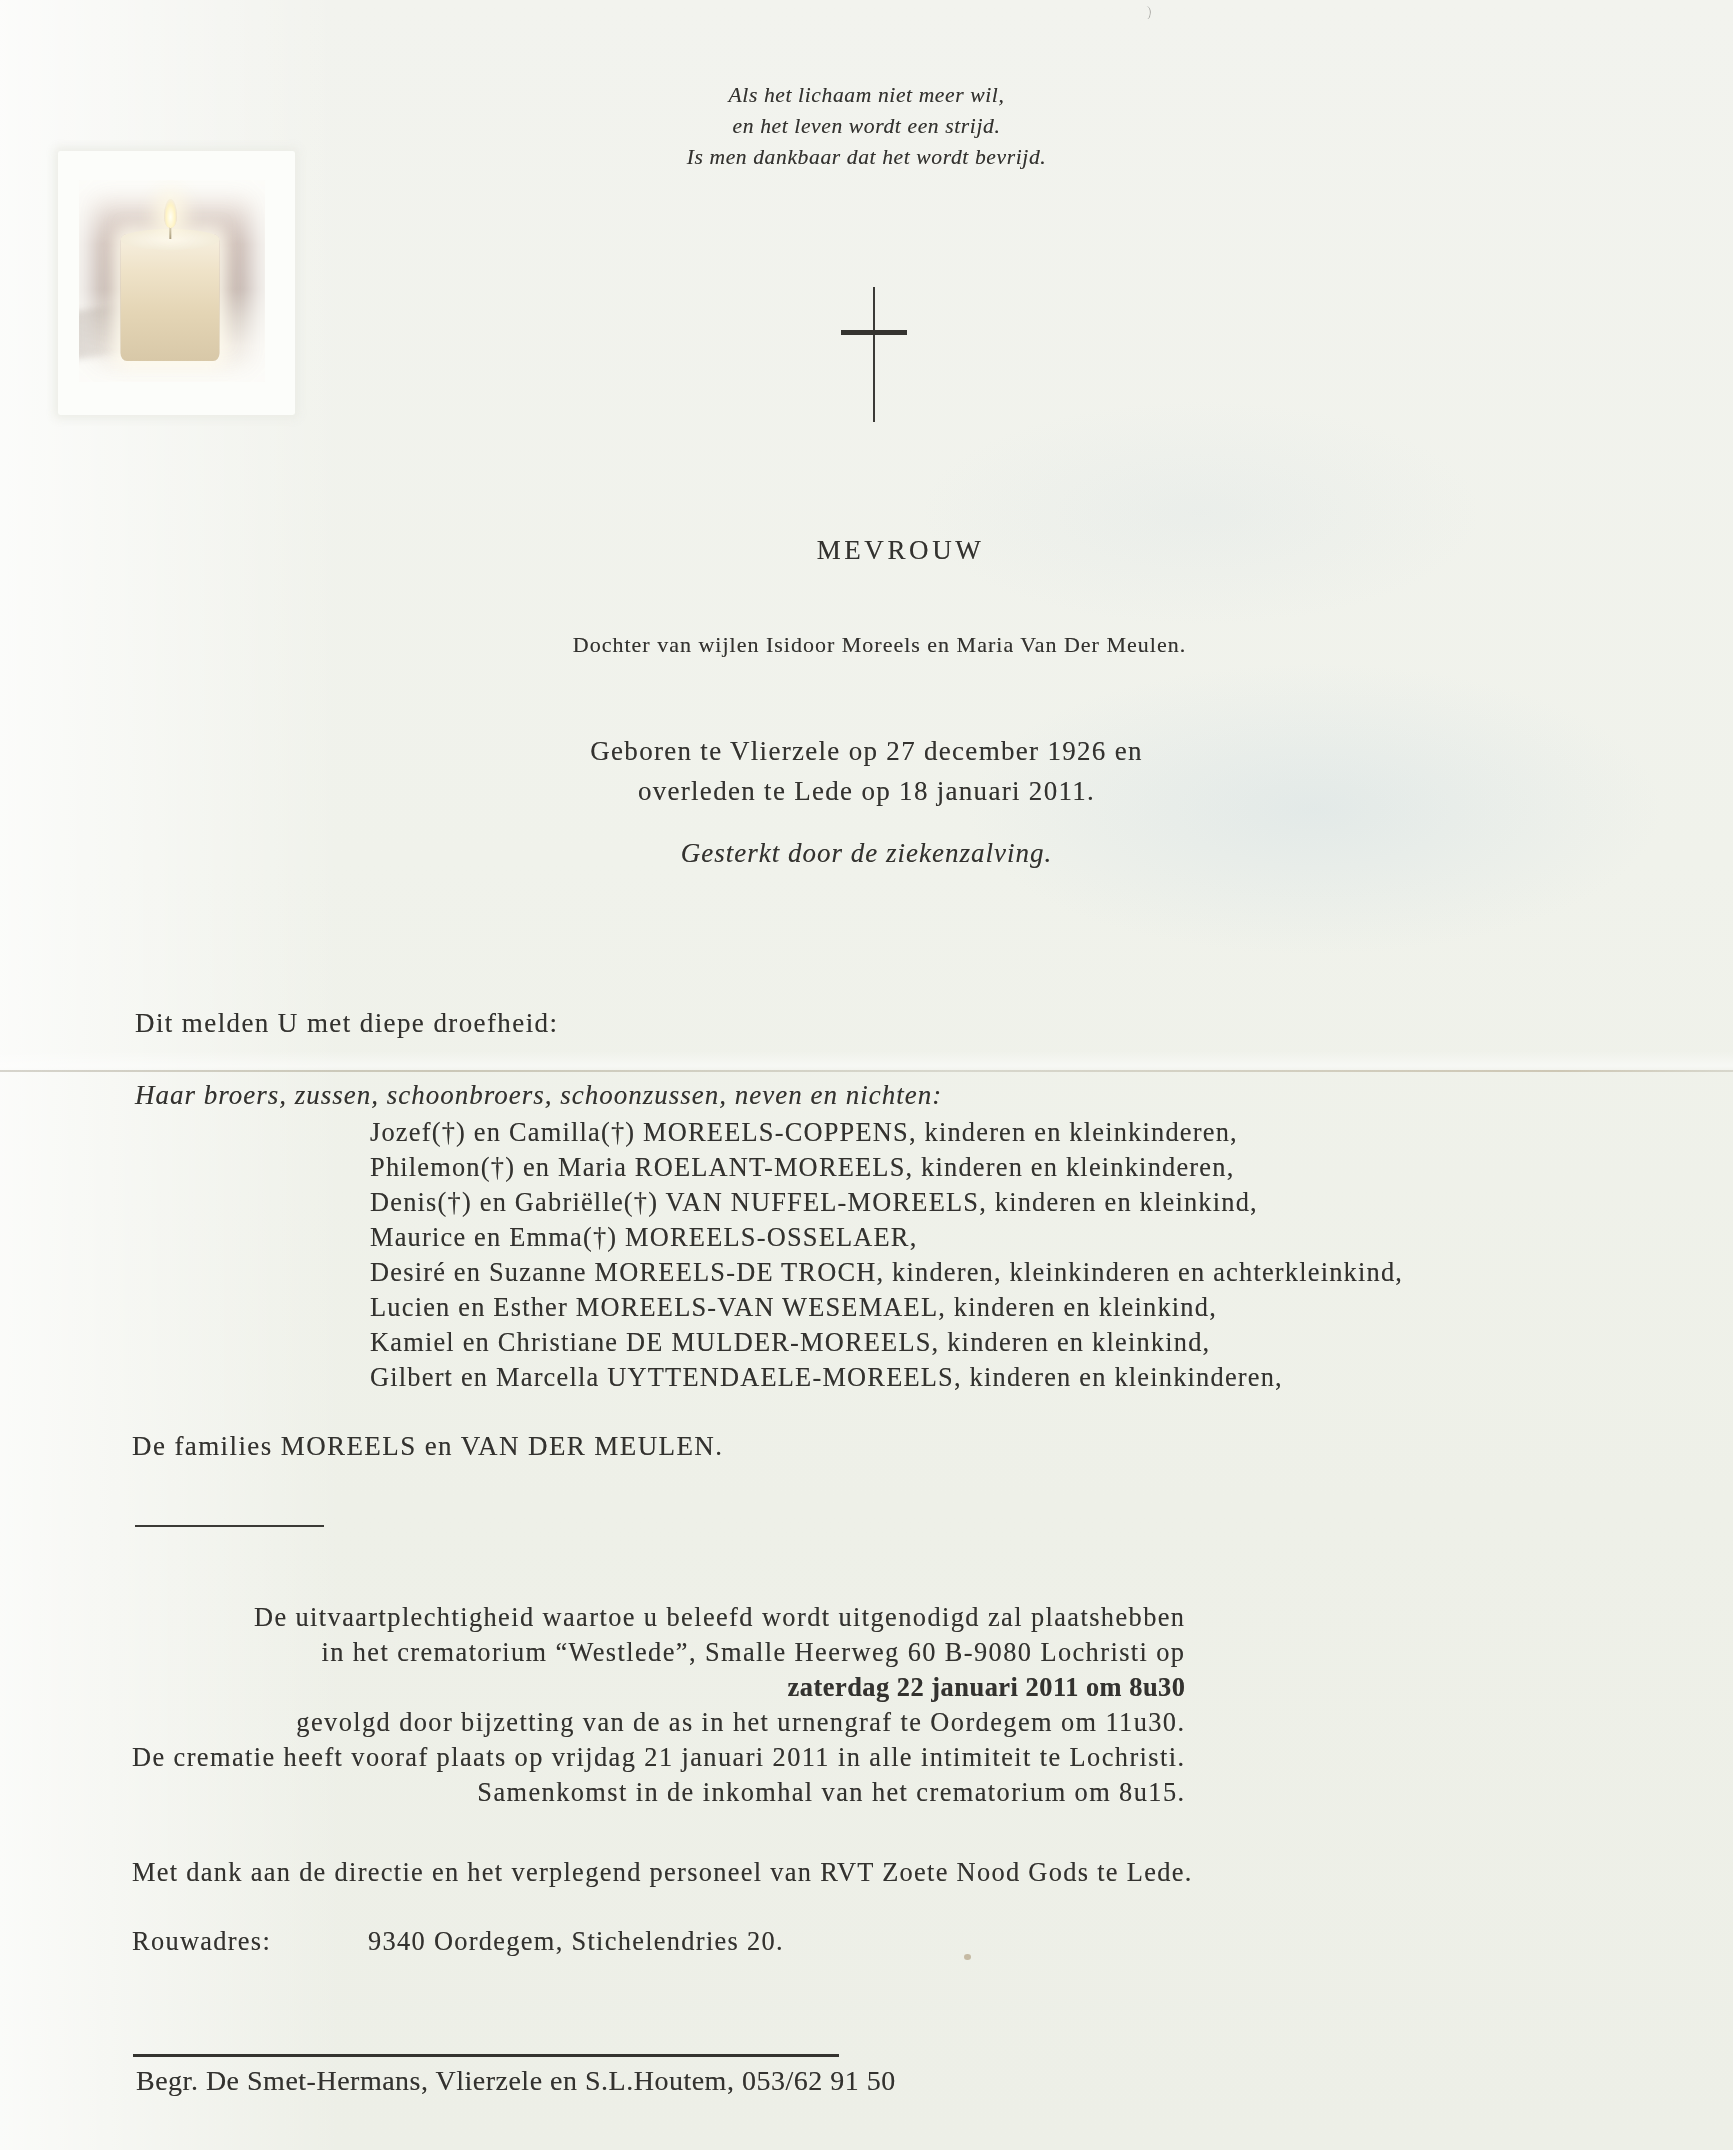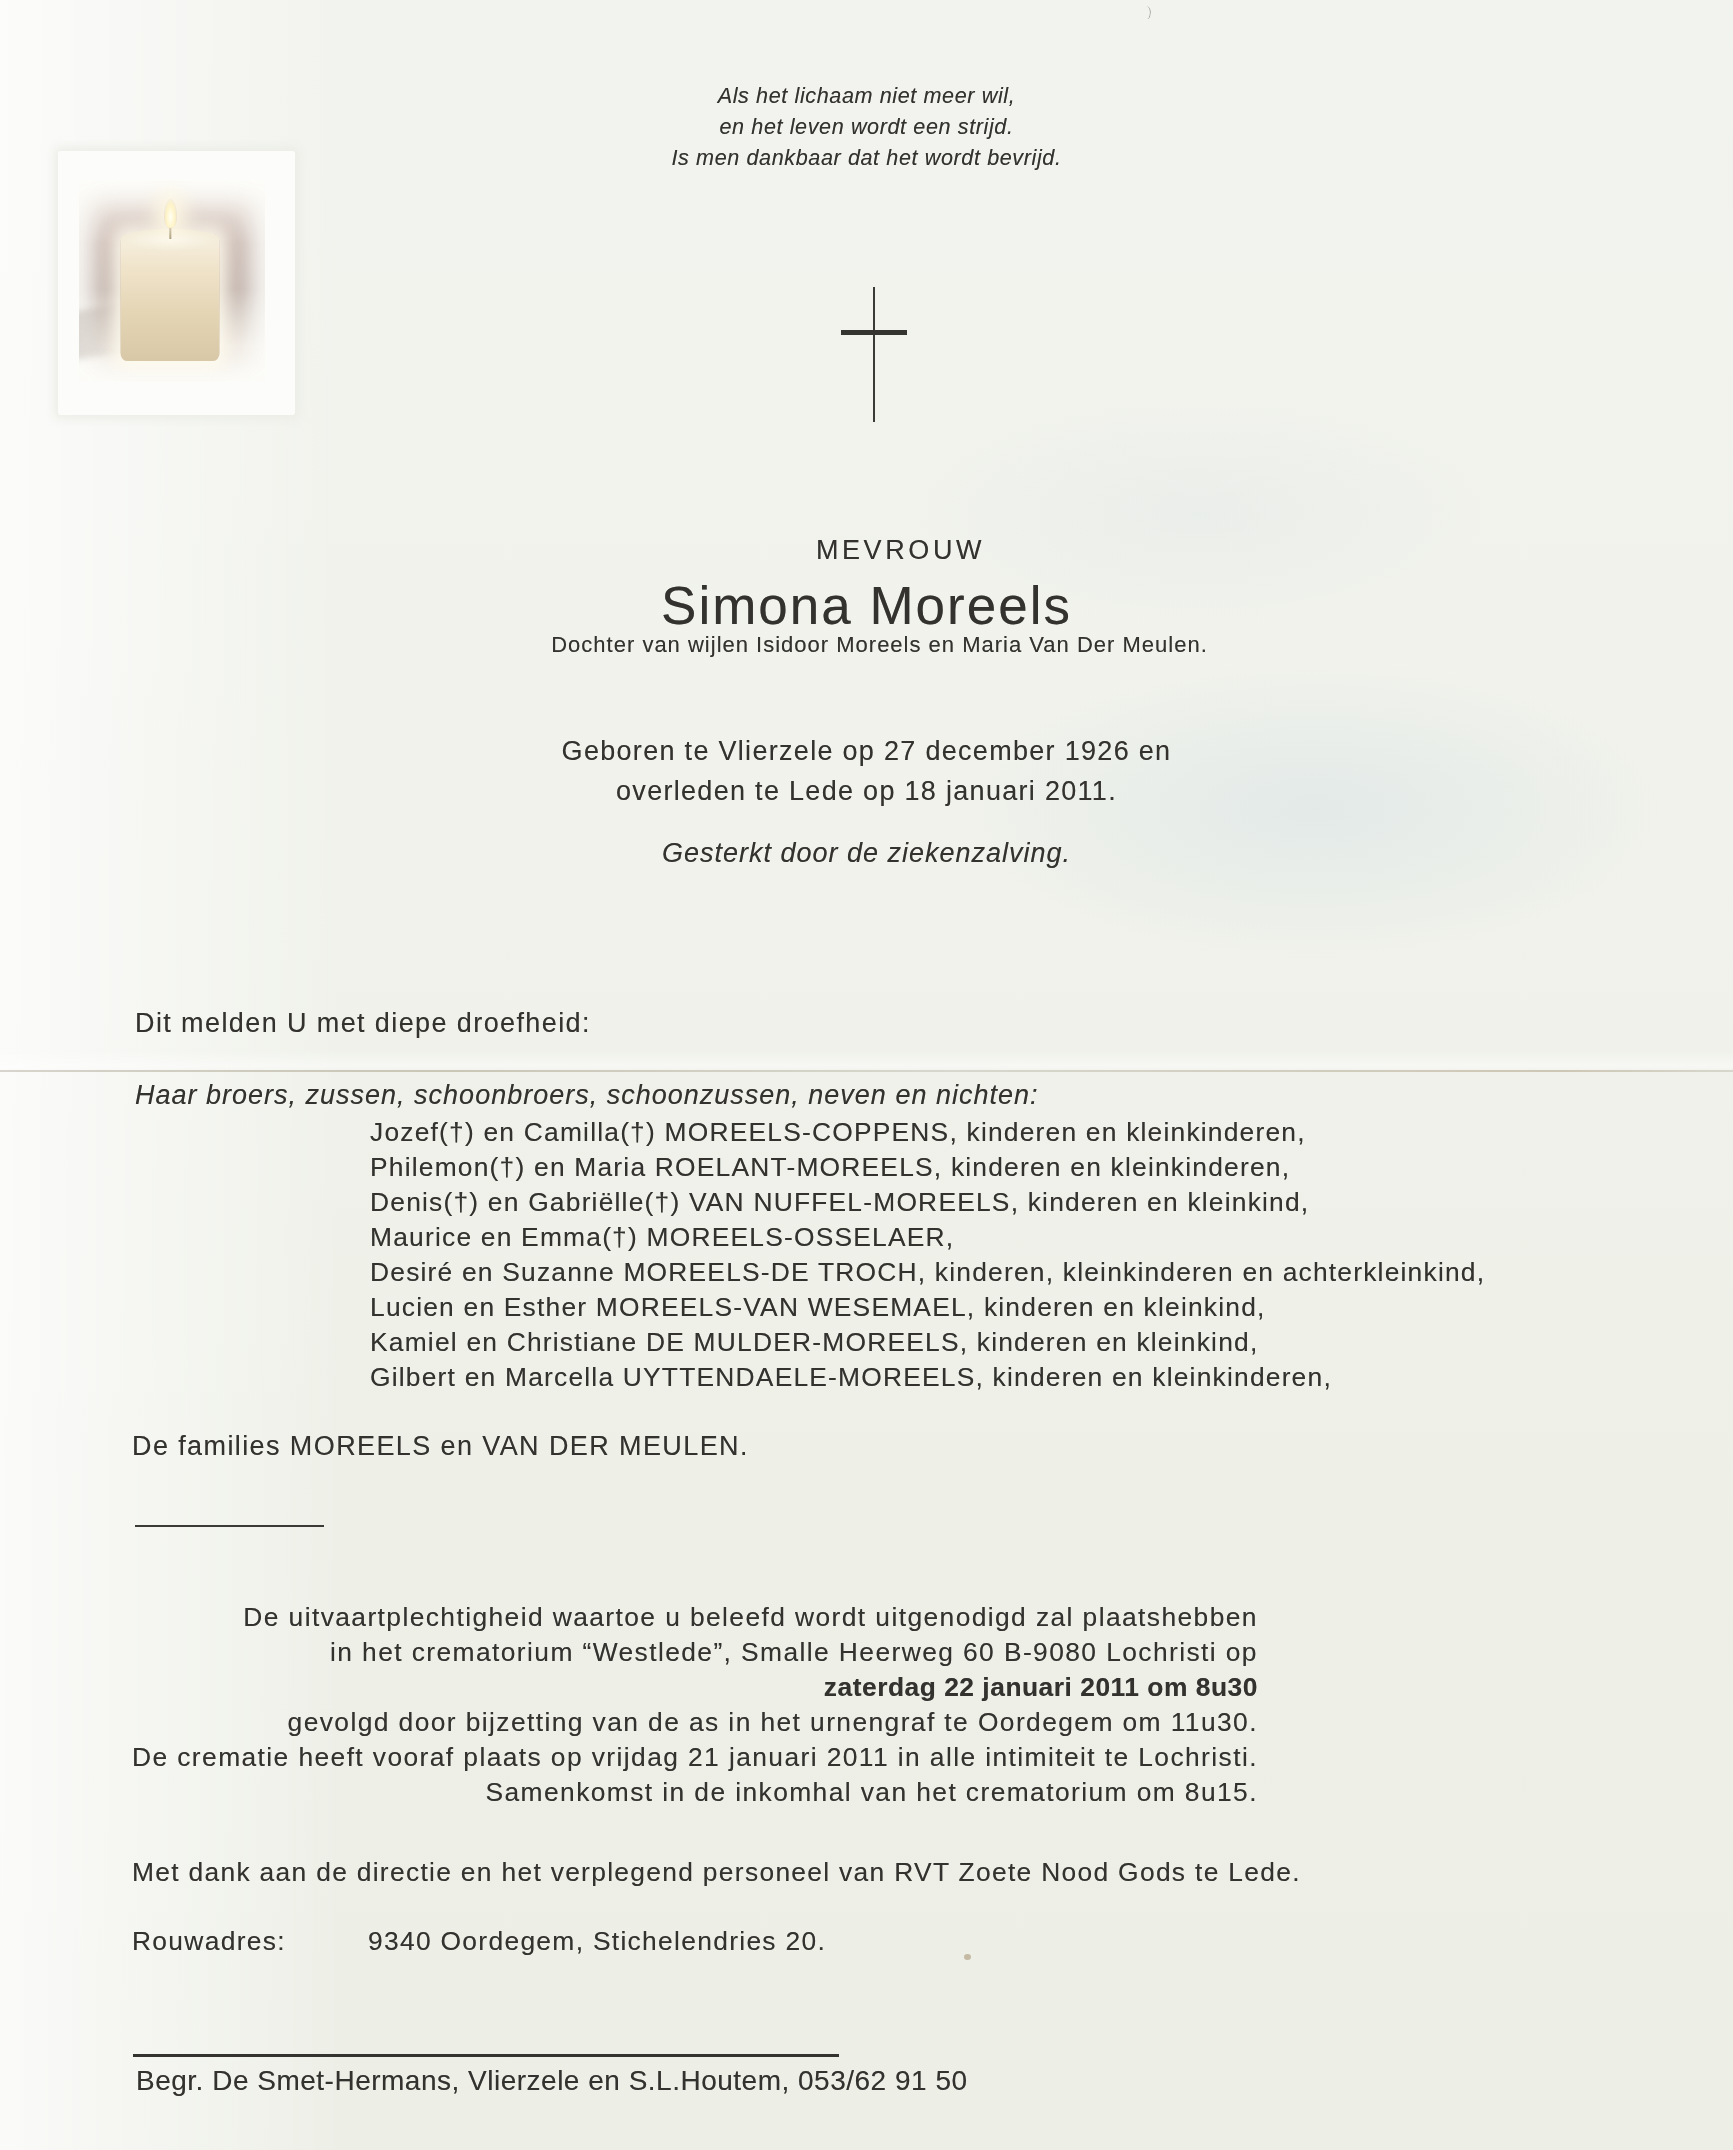--- a/index.html
+++ b/index.html
@@ -6,21 +6,21 @@
   .sheet{
     position:relative;
     width:1733px;height:2151px;
     margin:0 auto;
     background:
       radial-gradient(ellipse 497px 208px at 1314px 809px, rgba(196,214,224,0.30), rgba(196,214,224,0) 70%),
       radial-gradient(ellipse 400px 160px at 1201px 513px, rgba(205,218,224,0.18), rgba(205,218,224,0) 70%),
       linear-gradient(90deg, rgba(255,255,255,0.75) 0px, rgba(255,255,255,0.35) 176px, rgba(255,255,255,0) 344px),
       linear-gradient(180deg,#f2f3ee 0%,#f0f2eb 40%,#eef0e8 70%,#edefe7 100%);
     overflow:hidden;
-    font-family:Liberation Sans, sans-serif;
+    font-family:Liberation Serif, serif;
     color:#33322f;
   }
   .txt{position:absolute;white-space:nowrap;}
   .soft{text-shadow:0 0 0.6px rgba(50,48,44,0.45);}
   .center{left:0;width:100%;text-align:center;}
 
   .poem{top:80px;font-style:italic;font-size:21.6px;line-height:31px;letter-spacing:0.6px;}
   .salutation{top:535px;font-size:27px;letter-spacing:3.6px;margin-left:34px;}
   .name{top:575px;font-size:53px;letter-spacing:2px;}
   .lineage{top:632px;font-size:22px;letter-spacing:1px;padding-left:13px;}
@@ -101,21 +101,20 @@
     <div>en het leven wordt een strijd.</div>
     <div>Is men dankbaar dat het wordt bevrijd.</div>
   </div>
 
   <div class="cross">
     <div class="v"></div>
     <div class="h"></div>
   </div>
 
   <div class="txt center salutation soft">MEVROUW</div>
-  <div class="txt center name soft">Simona Moreels</div>
   <div class="txt center lineage soft">Dochter van wijlen Isidoor Moreels en Maria Van Der Meulen.</div>
 
   <div class="txt center dates soft">
     <div>Geboren te Vlierzele op 27 december 1926 en</div>
     <div>overleden te Lede op 18 januari 2011.</div>
   </div>
 
   <div class="txt center sacrament soft">Gesterkt door de ziekenzalving.</div>
 
   <div class="txt announcement soft">Dit melden U met diepe droefheid:</div>

